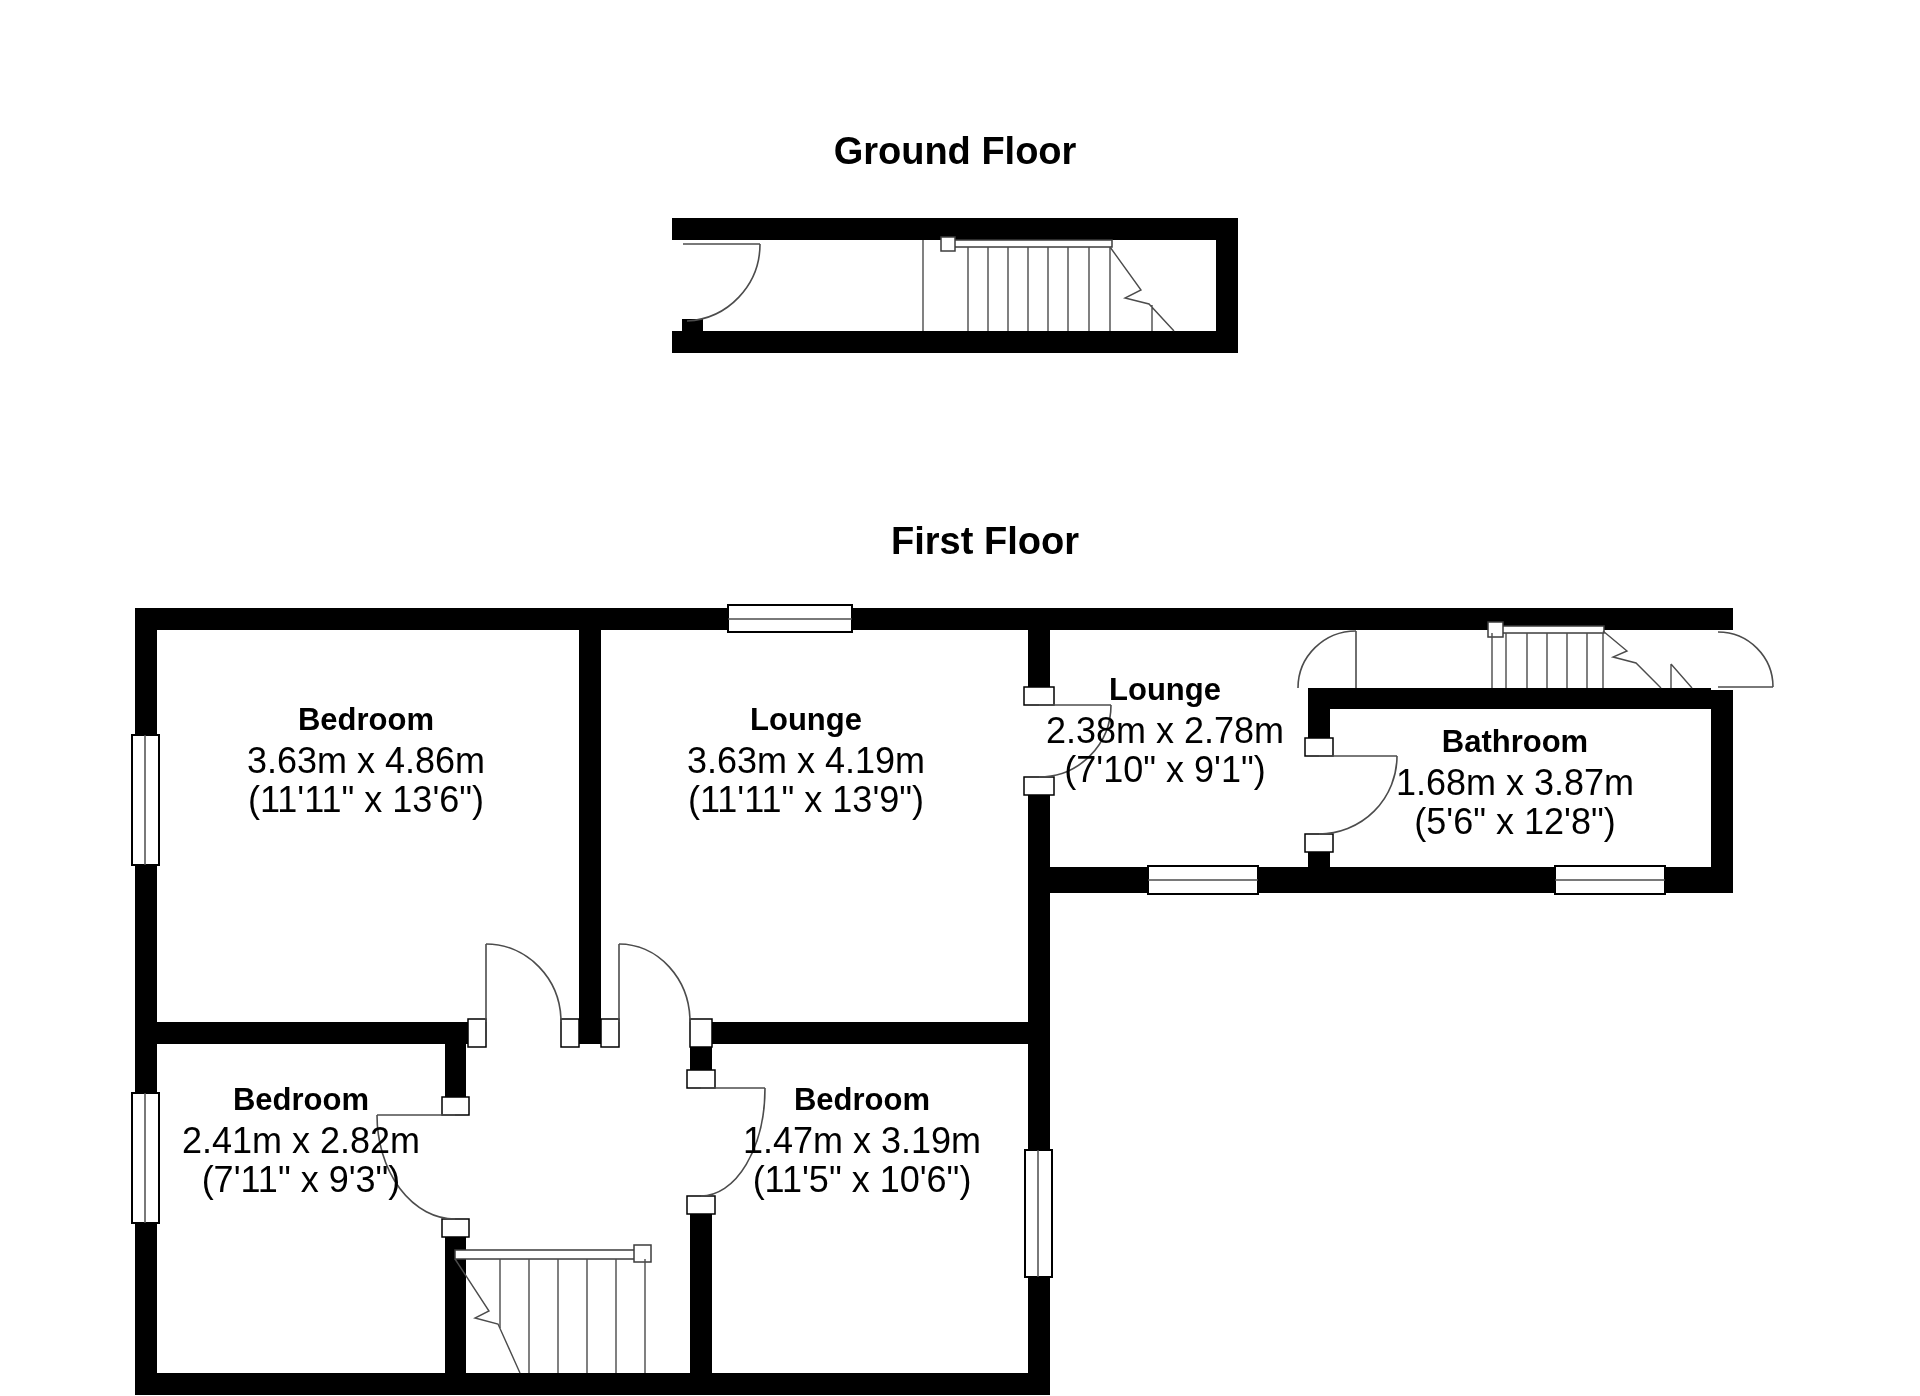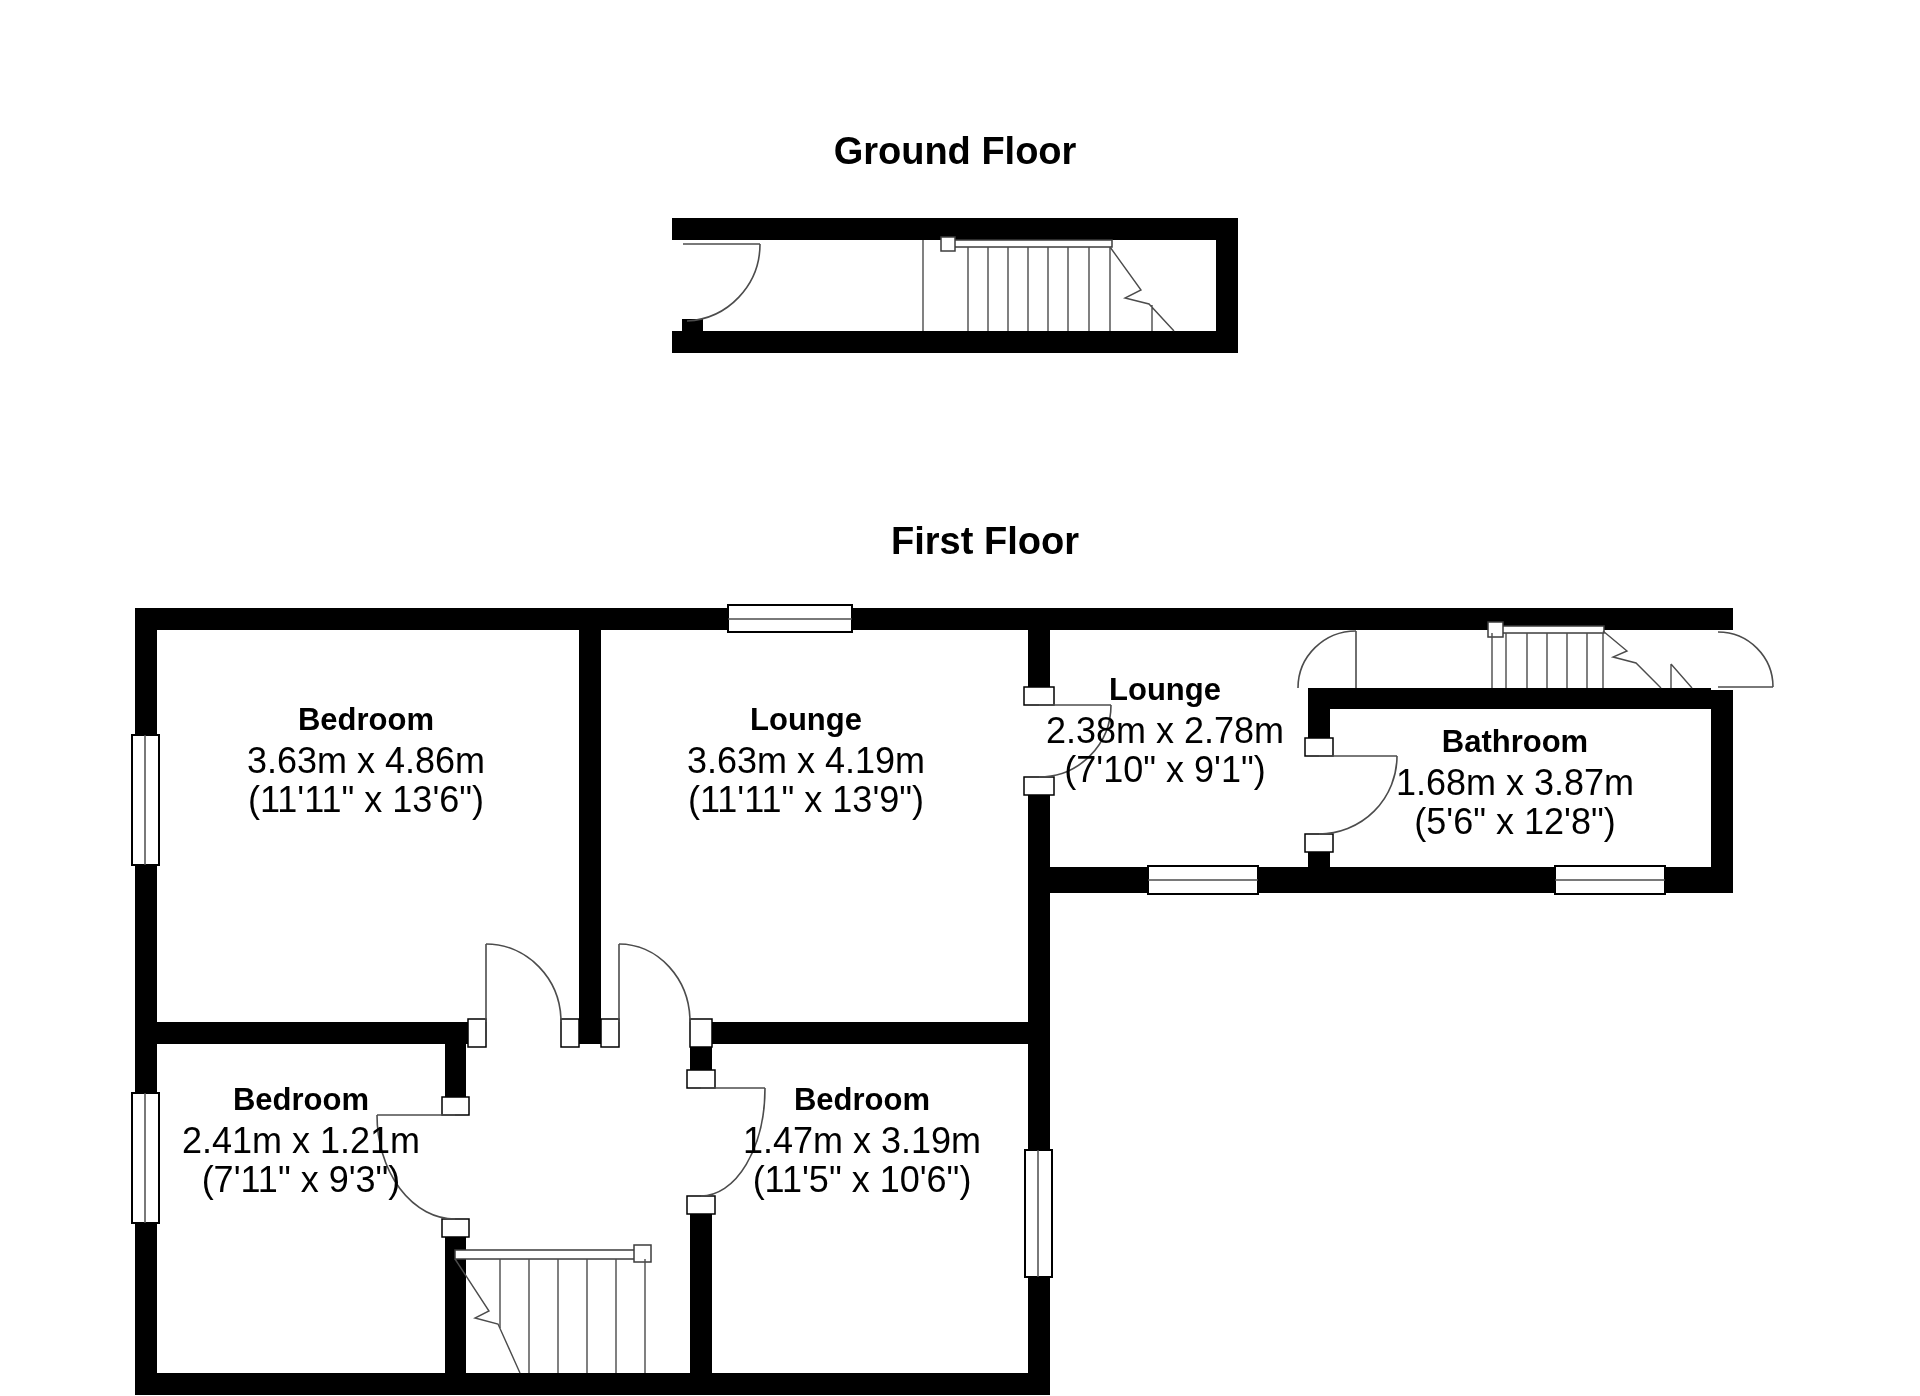--- a/index.html
+++ b/index.html
@@ -182,21 +182,21 @@
   </div>
 
   <div class="room-label" style="left:1515px;top:724px;">
     <div class="room-name">Bathroom</div>
     <div class="room-dim">1.68m x 3.87m</div>
     <div class="room-dim">(5'6" x 12'8")</div>
   </div>
 
   <div class="room-label" style="left:301px;top:1082px;">
     <div class="room-name">Bedroom</div>
-    <div class="room-dim">2.41m x 1.21m</div>
+    <div class="room-dim">2.41m x 2.82m</div>
     <div class="room-dim">(7'11" x 9'3")</div>
   </div>
 
 
   <div class="room-label" style="left:862px;top:1082px;">
     <div class="room-name">Bedroom</div>
     <div class="room-dim">1.47m x 3.19m</div>
     <div class="room-dim">(11'5" x 10'6")</div>
   </div>
 

